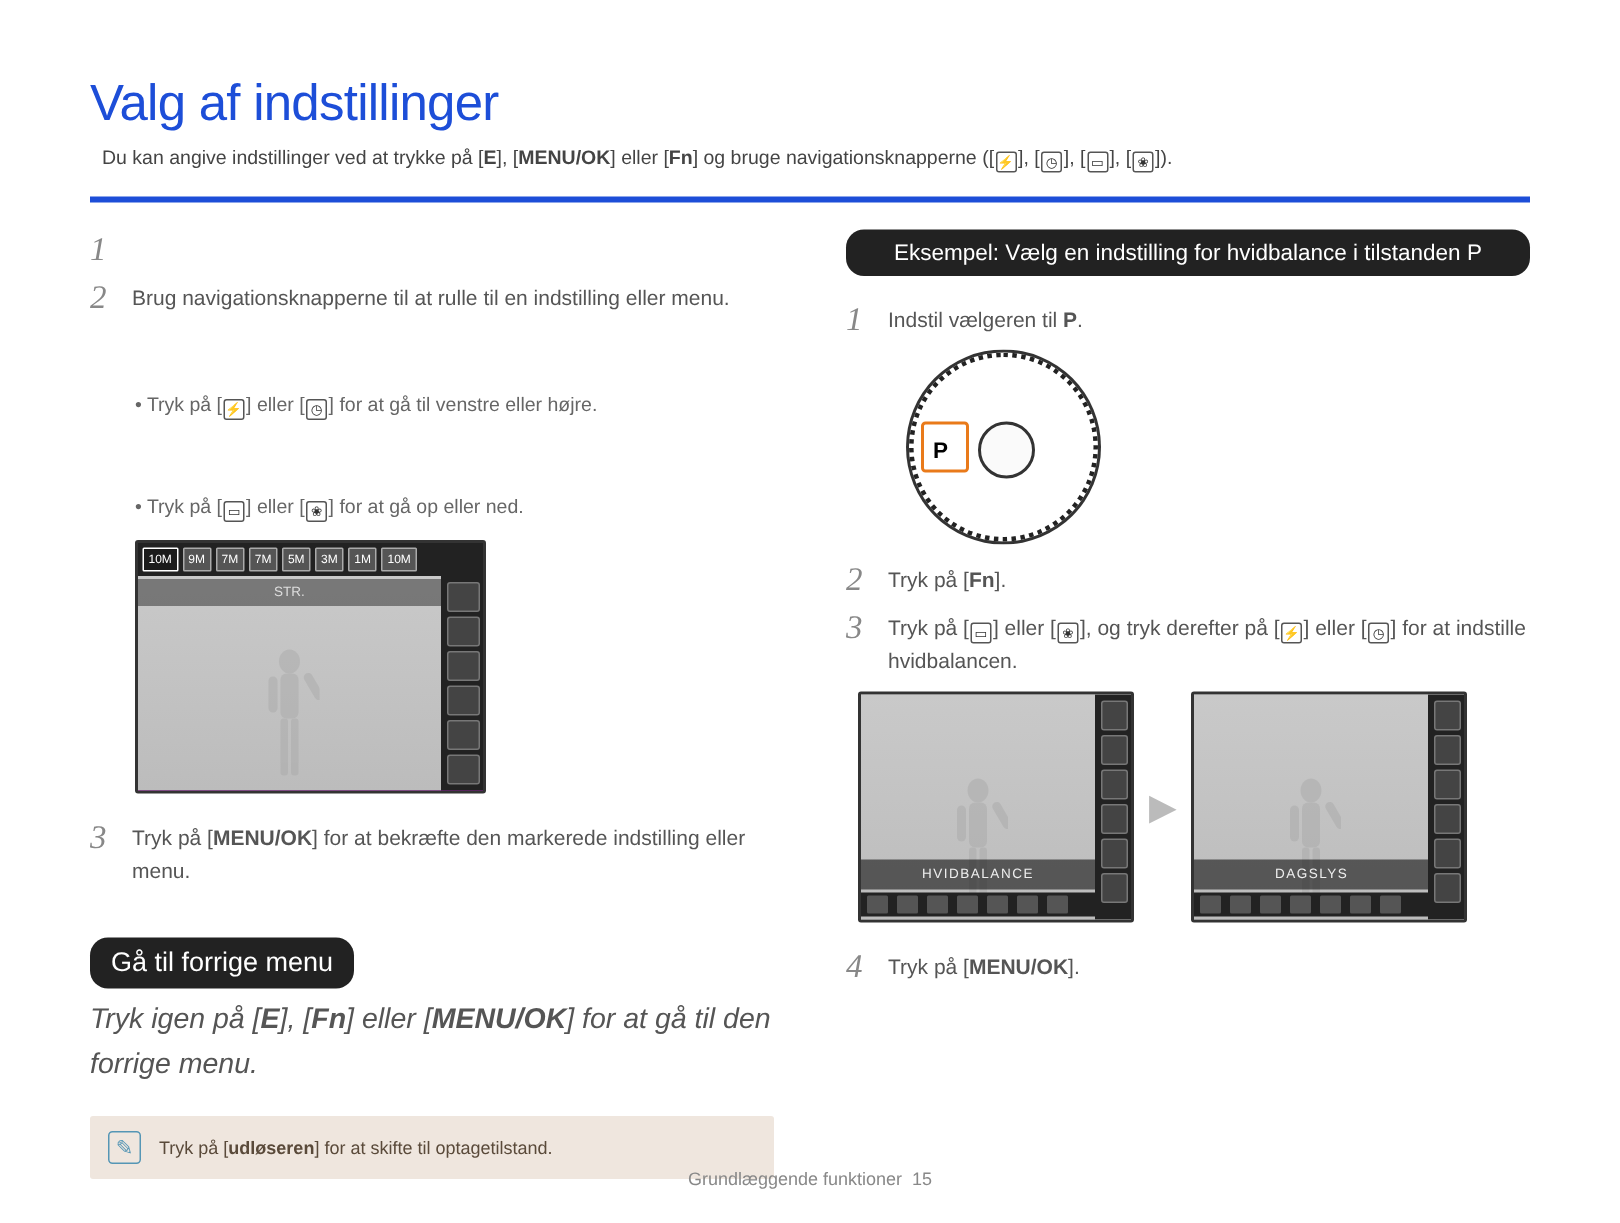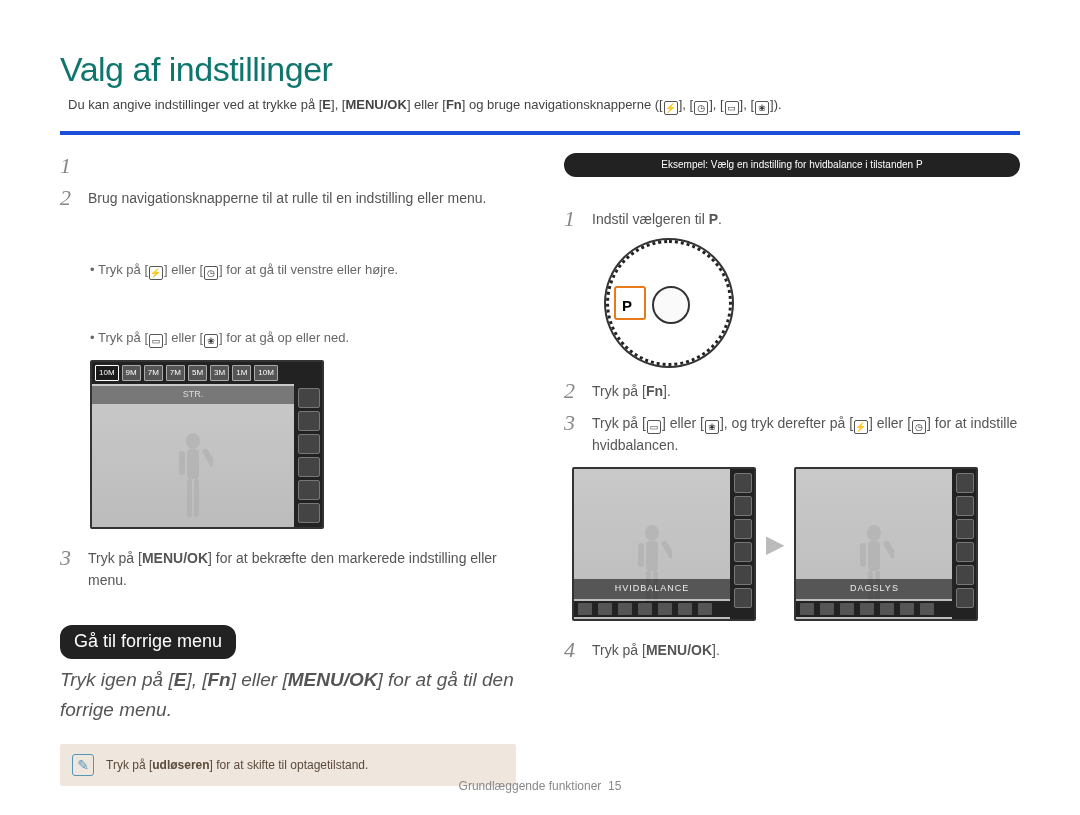--- a/index.html
+++ b/index.html
@@ -10,21 +10,21 @@
   }
   .page {
     width: 1080px;
     height: 815px;
     margin: 0 auto;
     padding: 50px 60px 30px 60px;
     box-sizing: border-box;
     position: relative;
   }
   .title {
-    color: #0f766e;
+    color: #1d4ed8;
     font-size: 34px;
     font-weight: 400;
     margin: 0 0 8px 0;
     letter-spacing: -0.5px;
   }
   .intro {
     font-size: 13px;
     color: #444;
     padding: 0 8px 16px 8px;
     border-bottom: 4px solid #1d4ed8;
@@ -398,21 +398,21 @@
         <div class="icon-note">✎</div>
         <div>
           <span>Tryk på [</span><b>udløseren</b><span>] for at skifte til optagetilstand.</span>
         </div>
       </div>
 
     </div>
 
     <div class="col">
 
-      <span class="pill-black" style="display:block;text-align:center;border-radius:12px;padding:4px 10px;font-size:10px;margin-bottom:29px">Eksempel: Vælg en indstilling for hvidbalance i tilstanden P</span>
+      <span class="pill-black" style="display:block;text-align:center;border-radius:12px;padding:4px 10px;font-size:15px;margin-bottom:16px">Eksempel: Vælg en indstilling for hvidbalance i tilstanden P</span>
 
       <div class="step">
         <div class="stepnum">1</div>
         <div class="steptext">
           <span>Indstil vælgeren til </span><b>P</b><span>.</span>
         </div>
       </div>
 
       <div class="dial">
         <div class="dial-ring"></div>

